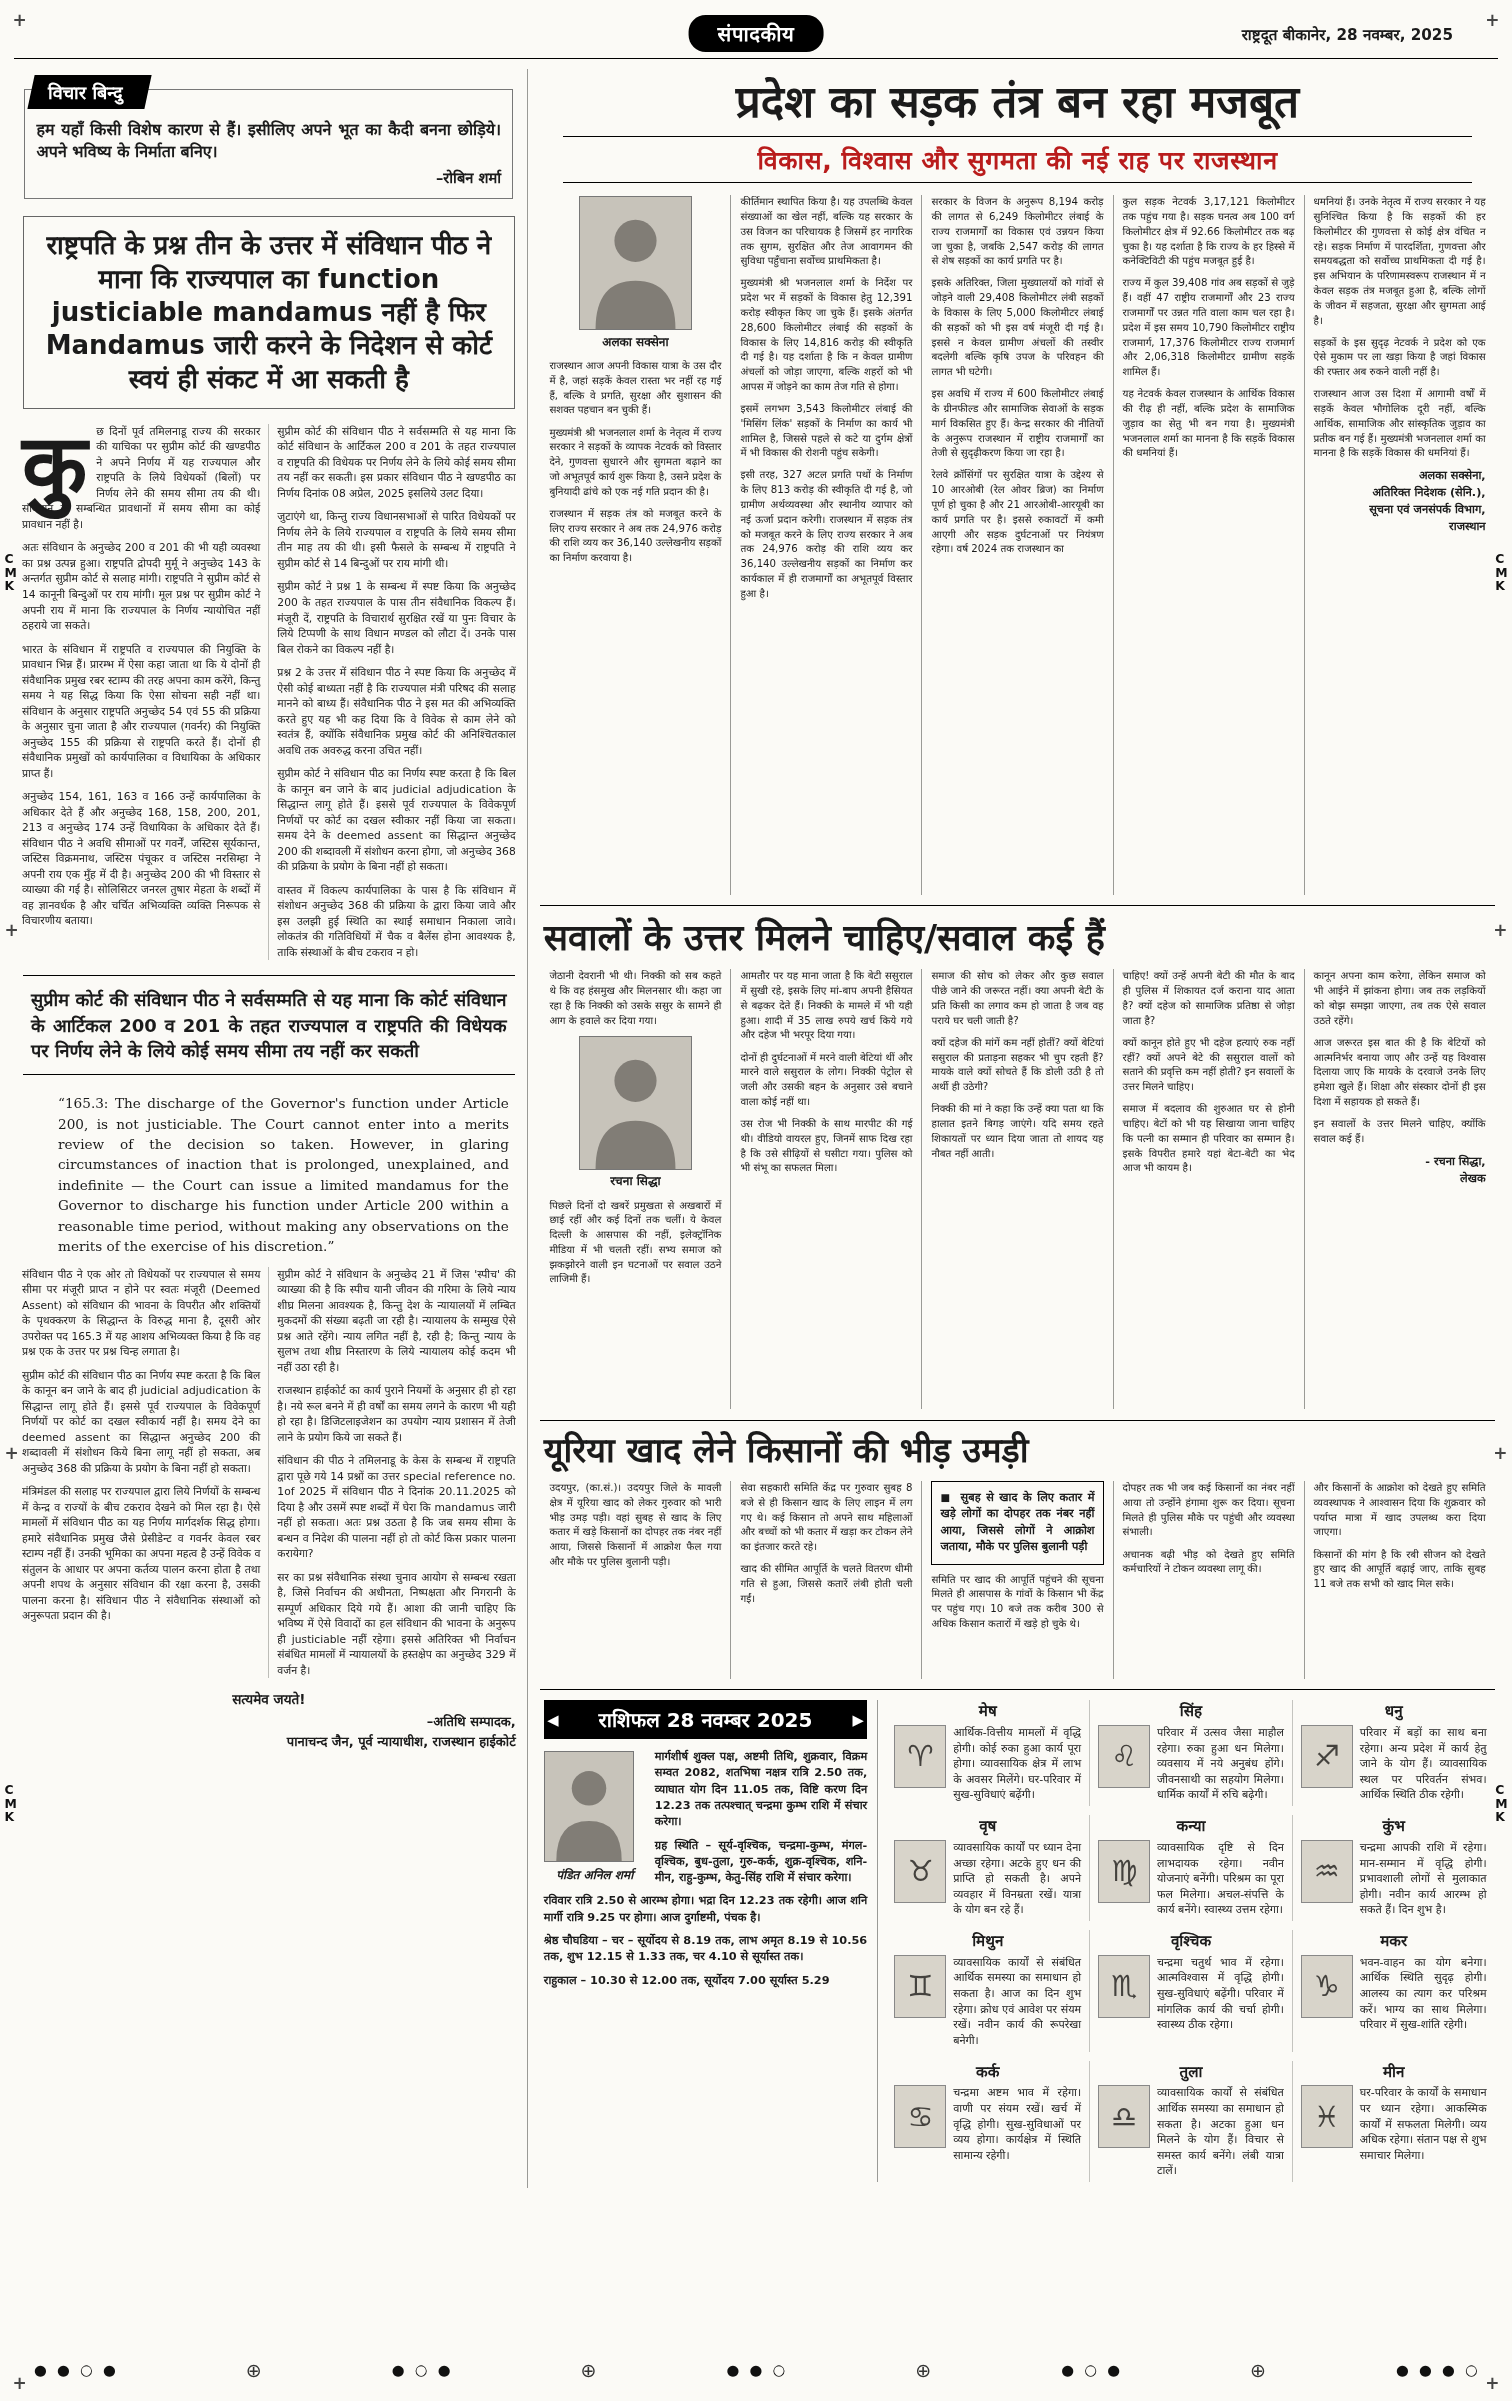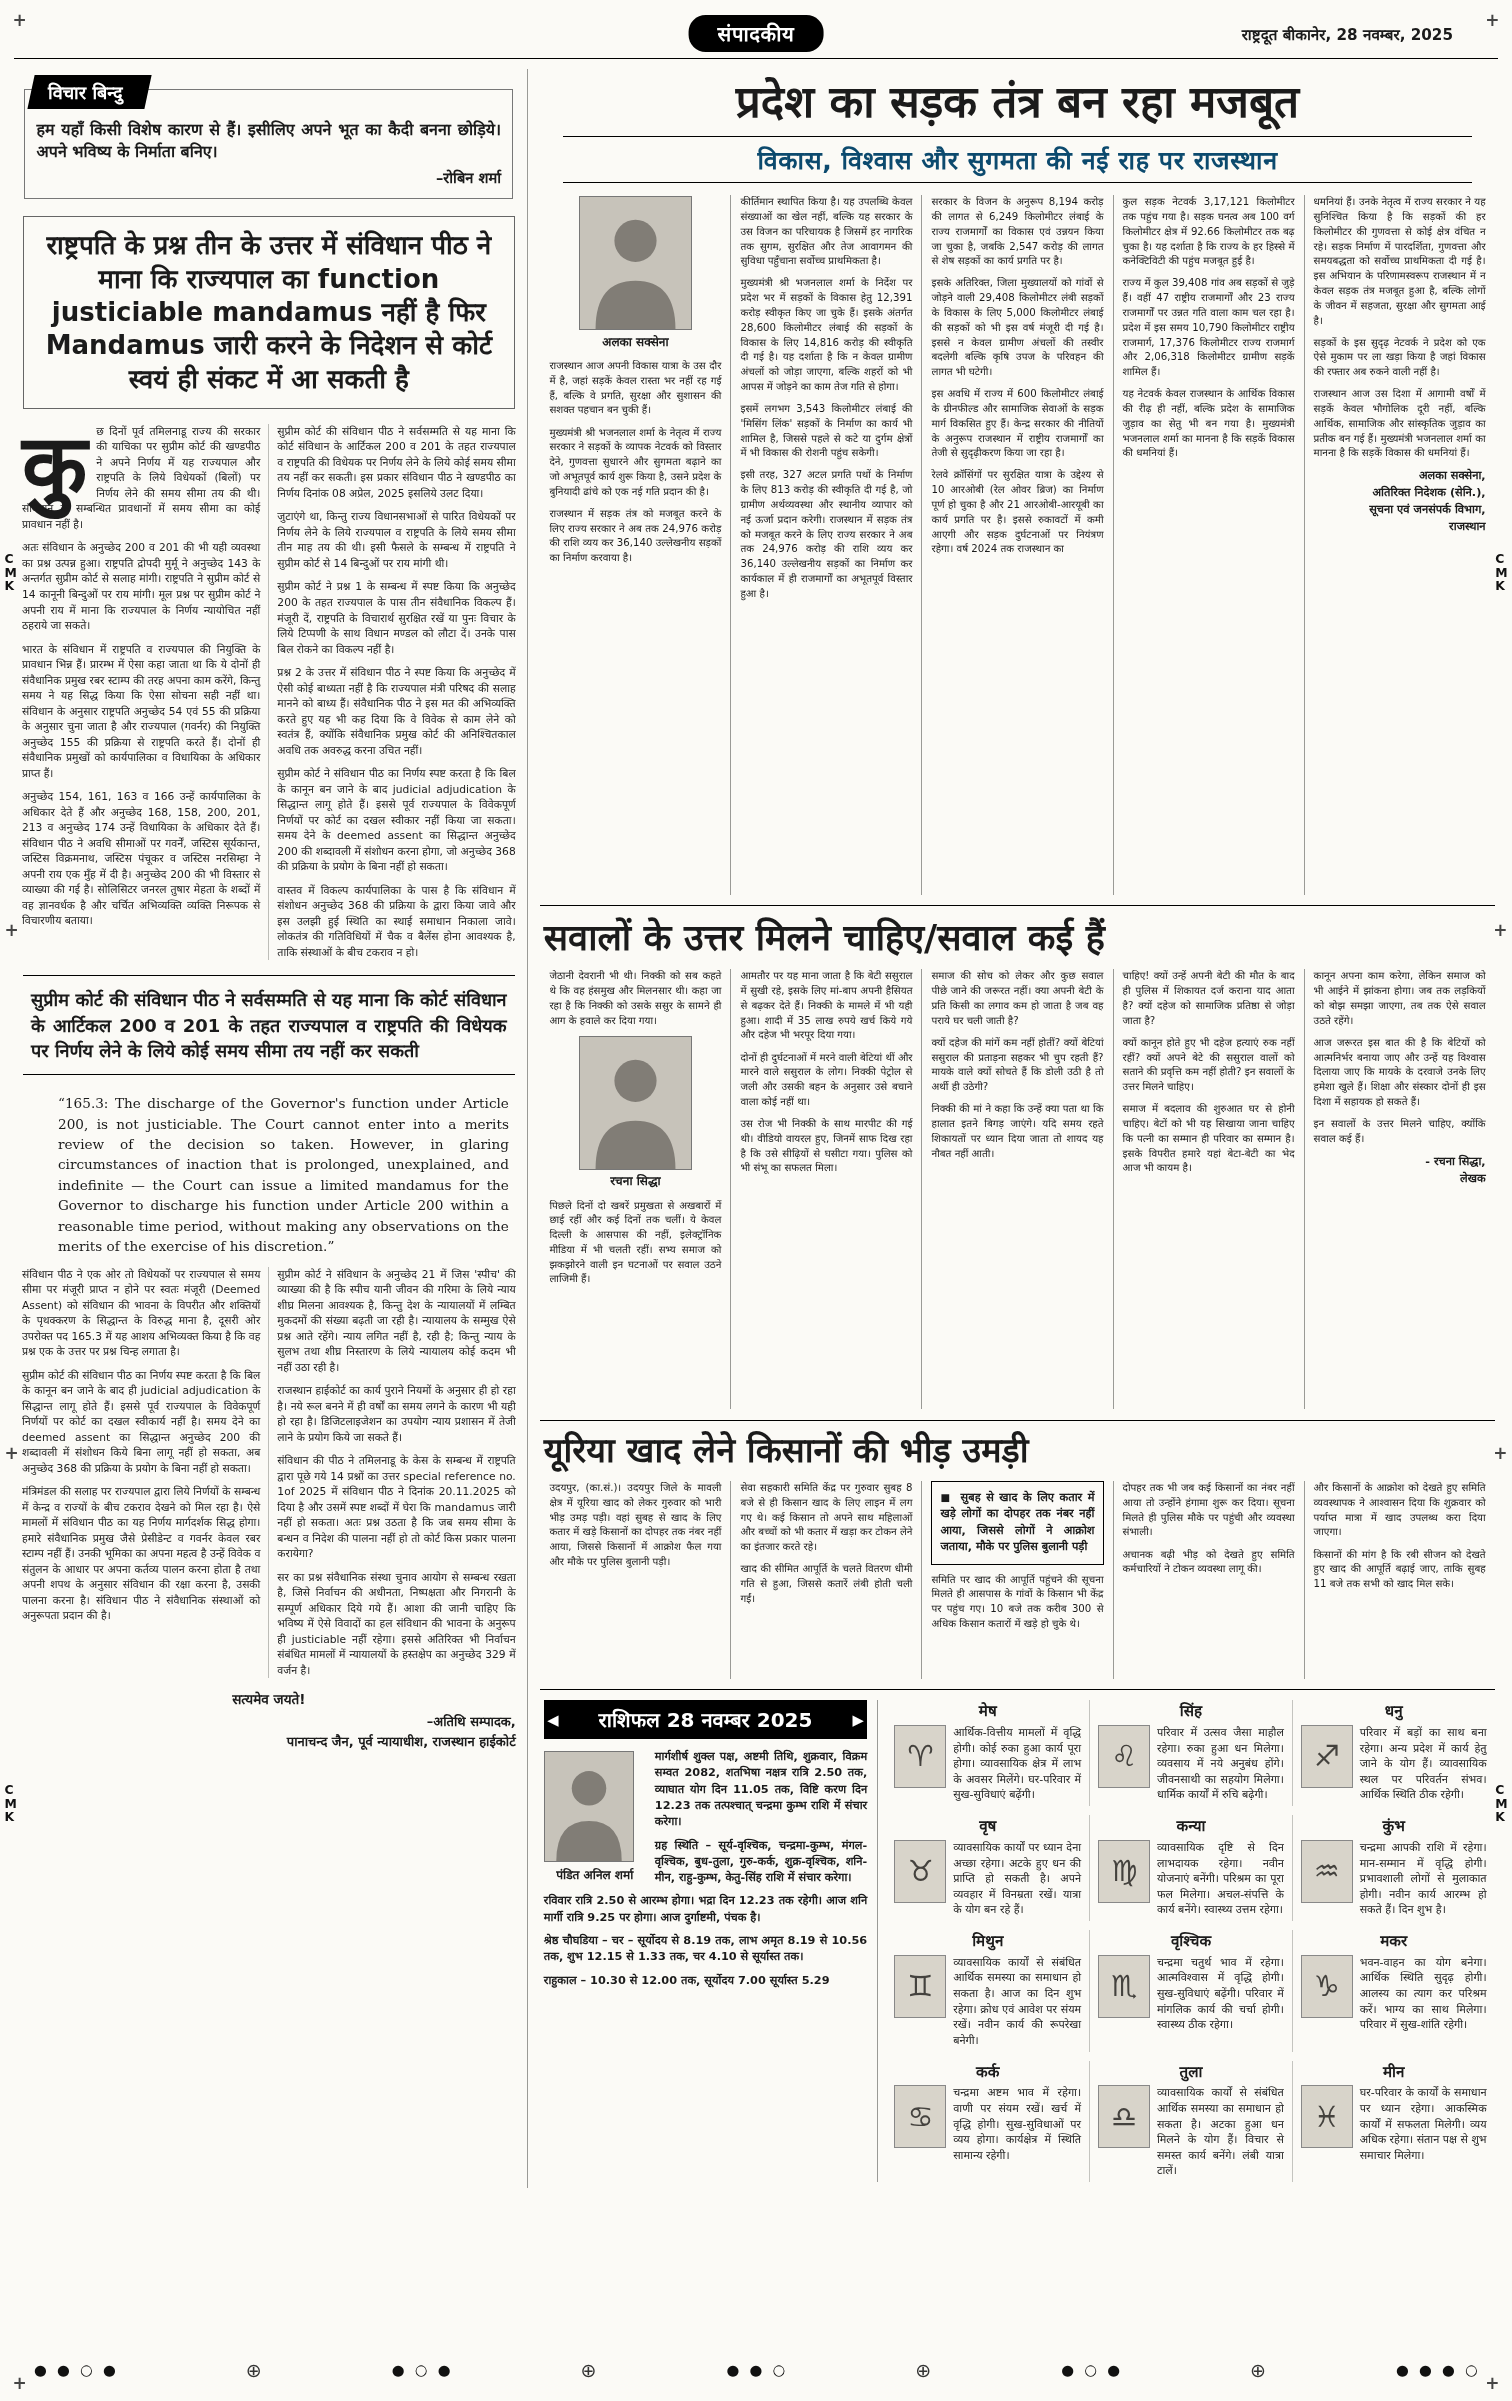--- a/index.html
+++ b/index.html
@@ -64,21 +64,21 @@
     font-family:var(--serif);font-size:13.6px;line-height:1.5;
     padding:3.4px 6.8px 10.2px 36px;text-align:justify;font-weight:500;
   }
   .closing-line{text-align:center;font-weight:bold;font-size:13.6px;margin-top:10.2px;}
   .const-byline{margin-top:4.5px;text-align:right;font-weight:bold;font-size:13px;line-height:1.5;}
   
   .art-sep{border:none;border-top:1.1px solid #000;margin:10.2px 0;}
   .art-headline-center{font-size:44px;font-weight:bold;text-align:center;line-height:1.15;margin:5.6px 0 8px 0;}
   .art-subhead{
     border-top:1.1px solid #000;border-bottom:1.1px solid #000;
-    text-align:center;font-size:25px;font-weight:bold;color:#0c4a6e;
+    text-align:center;font-size:25px;font-weight:bold;color:#b91c1c;
     padding:5.6px 0;margin:0 22.6px 12.4px 22.6px;letter-spacing:0.6px;
   }
   .art-headline-left{font-size:36px;font-weight:bold;line-height:1.15;margin:4.5px 0 11.3px 3.4px;}
   .cols-row{display:flex;align-items:stretch;}
   .article-col{flex:1;padding:0 9px;font-size:10.2px;line-height:1.45;text-align:justify;}
   .article-col + .article-col{border-left:0.6px solid var(--rule);}
   .article-col p{margin-bottom:7.3px;}
   .road-cols{min-height:700px;}
   .q-cols{min-height:440px;}
   .u-cols{min-height:198px;}
@@ -94,21 +94,21 @@
   .highlight-box .sq{font-size:10.2px;margin-right:3.4px;}
   
   .rashifal{display:flex;align-items:stretch;margin-top:2.3px;}
   .rashi-left{width:337px;padding:0 10.2px 0 3.4px;}
   .rashi-right{flex:1;border-left:0.6px solid var(--rule);padding-left:8px;}
   .rashi-title-bar{
     background:#000;color:#fff;font-size:20px;font-weight:bold;text-align:center;
     padding:5.6px 3.4px;margin-bottom:10.2px;display:flex;align-items:center;justify-content:space-between;
   }
   .rashi-title-bar .arrow{font-size:14.7px;}
-  .pandit-fig{float:left;width:102px;margin:2.3px 9px 4.5px 0;}
+  .pandit-fig{float:left;width:102px;margin:2.3px 9px 4.5px 0;font-style:italic;}
   .pandit-fig .photo-box{width:90px;height:111px;}
   .panchang p{font-size:11.3px;font-weight:600;line-height:1.45;text-align:justify;margin-bottom:6.8px;}
   .sign-grid{
     display:grid;grid-template-columns:repeat(3,1fr);grid-template-rows:repeat(4,auto);
     grid-auto-flow:column;column-gap:0;row-gap:9px;
   }
   .sign-cell{padding:0 8px 3.4px 8px;border-left:0.6px solid #c4c4bf;}
   .sign-cell:nth-child(-n+4){border-left:none;}
   .sign-name{text-align:center;font-weight:bold;font-size:15.2px;margin-bottom:4.5px;}
   .sign-body{display:flex;gap:6.8px;}

